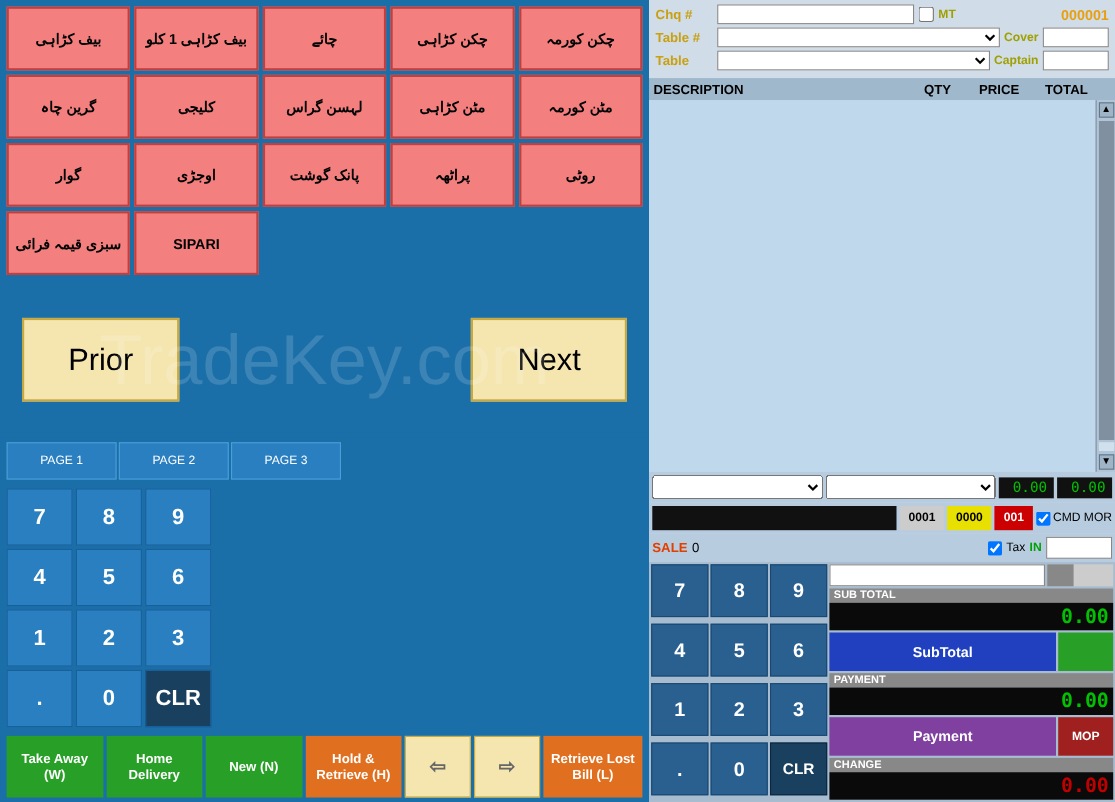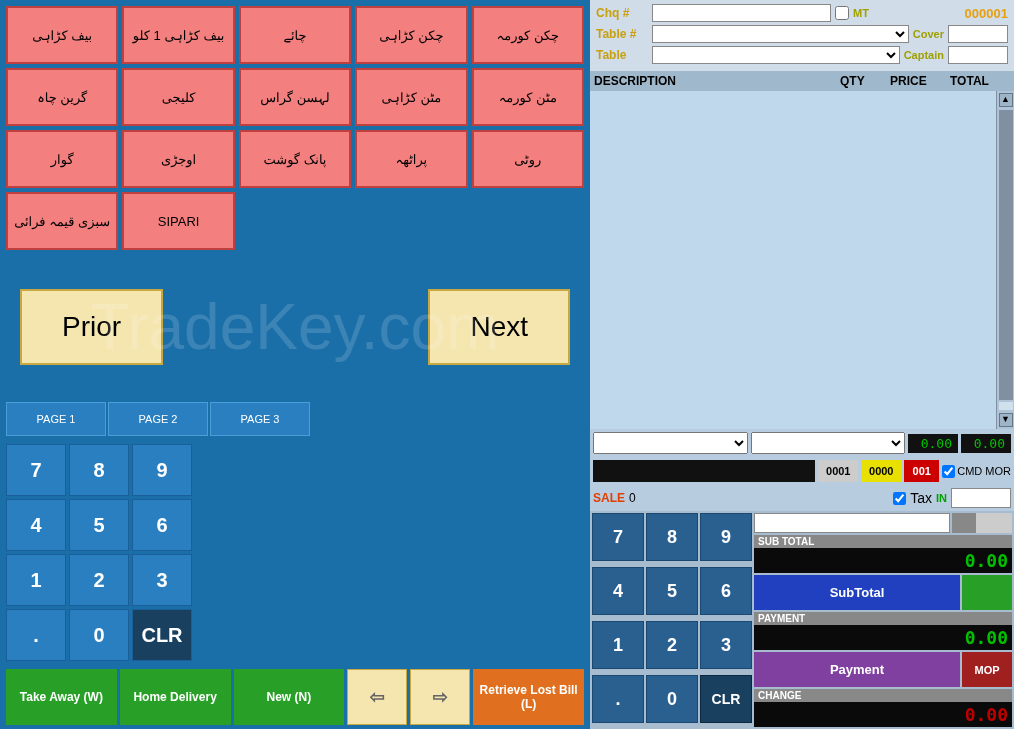--- a/index.html
+++ b/index.html
@@ -4,21 +4,21 @@
   <style>
     * { margin: 0; padding: 0; box-sizing: border-box; }
     body { width: 1014px; height: 729px; overflow: hidden; background: #1a6fa8; font-family: Arial, sans-serif; }
 
     
     .main-container { display: flex; width: 1014px; height: 729px; }
     .left-panel { width: 590px; height: 729px; background: #1a6fa8; display: flex; flex-direction: column; }
     .right-panel { width: 424px; height: 729px; background: #c8d8e8; display: flex; flex-direction: column; }
 
     
-    .menu-grid-area { padding: 6px; display: grid; grid-template-columns: repeat(5, 1fr); gap: 4px; }
+    .menu-grid-area { padding: 6px; display: grid; grid-template-columns: repeat(5, 1fr); gap: 4px; font-weight: bold; }
     .menu-btn {
       background: #f47f7f;
       border: 2px solid #c04040;
       color: #000;
       font-size: 13px;
       padding: 12px 4px;
       text-align: center;
       cursor: pointer;
       min-height: 58px;
       display: flex; align-items: center; justify-content: center;
@@ -146,20 +146,21 @@
         <div class="num-btn">0</div>
         <div class="num-btn" style="background:#1a4060;">CLR</div>
       </div>
     </div>
 
     <div class="bottom-actions">
       <div class="action-row">
         <button class="action-btn btn-green">Take Away (W)</button>
         <button class="action-btn btn-green">Home Delivery</button>
         <button class="action-btn btn-green">New (N)</button>
+        <button class="action-btn btn-orange">Hold &amp; Retrieve (H)</button>
         <button class="action-btn btn-arrow" style="max-width:60px;">⇦</button>
         <button class="action-btn btn-arrow" style="max-width:60px;">⇨</button>
         <button class="action-btn btn-retrieve-lost">Retrieve Lost Bill (L)</button>
       </div>
     </div>
   </div>
 
   <div class="right-panel">
 
     <div class="right-top">
@@ -219,21 +220,21 @@
         <span>CMD</span>
       </div>
       <div style="font-size:11px;">MOR</div>
     </div>
 
     <div style="display:flex; gap:4px; padding:3px; background:#b8cce0; align-items:center;">
       <span style="color:#e04000; font-weight:bold; font-size:12px;">SALE</span>
       <span style="font-size:12px;">0</span>
       <span style="flex:1"></span>
       <input type="checkbox" checked="" style="">
-      <span style="font-size:14px;">Tax</span>
+      <span style="font-size:11px;">Tax</span>
       <span style="color:#00a000; font-weight:bold; font-size:11px;">IN</span>
       <input style="width: 60px; height: 20px; border: 1px solid rgb(136, 136, 136);" type="text">
     </div>
 
     <div style="display:flex; background:#a8bcd0; gap:2px; padding:2px;">
 
       <div style="display:grid; grid-template-columns: repeat(3, 52px); gap:2px;">
         <div style="width:52px;height:48px;background:#2a6090;border:1px solid #1a4870;color:#fff;font-size:18px;font-weight:bold;cursor:pointer;display:flex;align-items:center;justify-content:center;">7</div>
         <div style="width:52px;height:48px;background:#2a6090;border:1px solid #1a4870;color:#fff;font-size:18px;font-weight:bold;cursor:pointer;display:flex;align-items:center;justify-content:center;">8</div>
         <div style="width:52px;height:48px;background:#2a6090;border:1px solid #1a4870;color:#fff;font-size:18px;font-weight:bold;cursor:pointer;display:flex;align-items:center;justify-content:center;">9</div>

